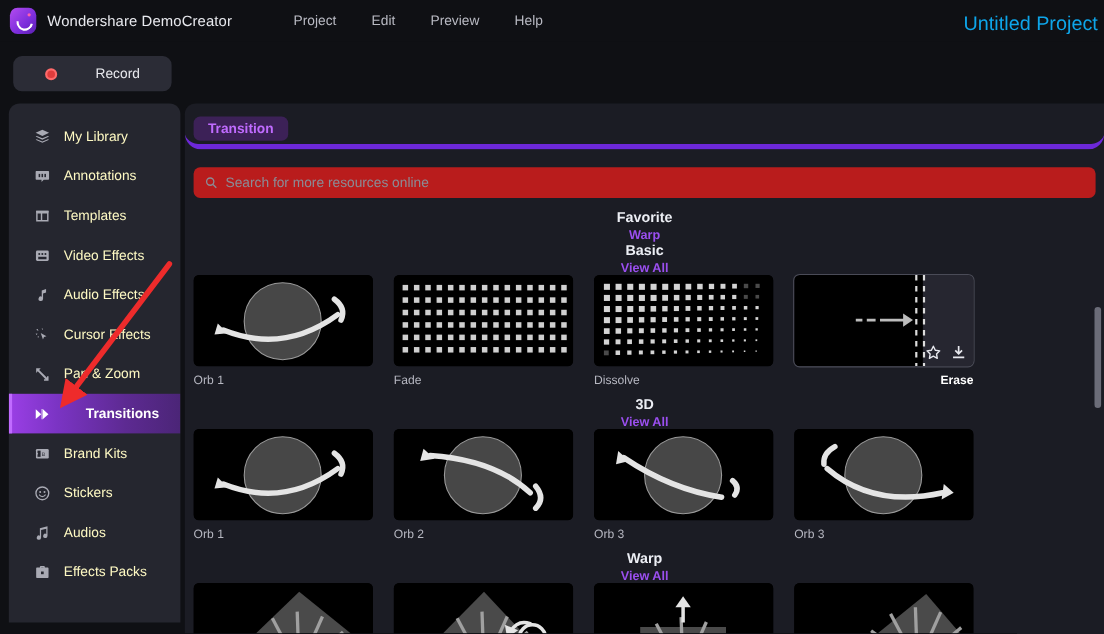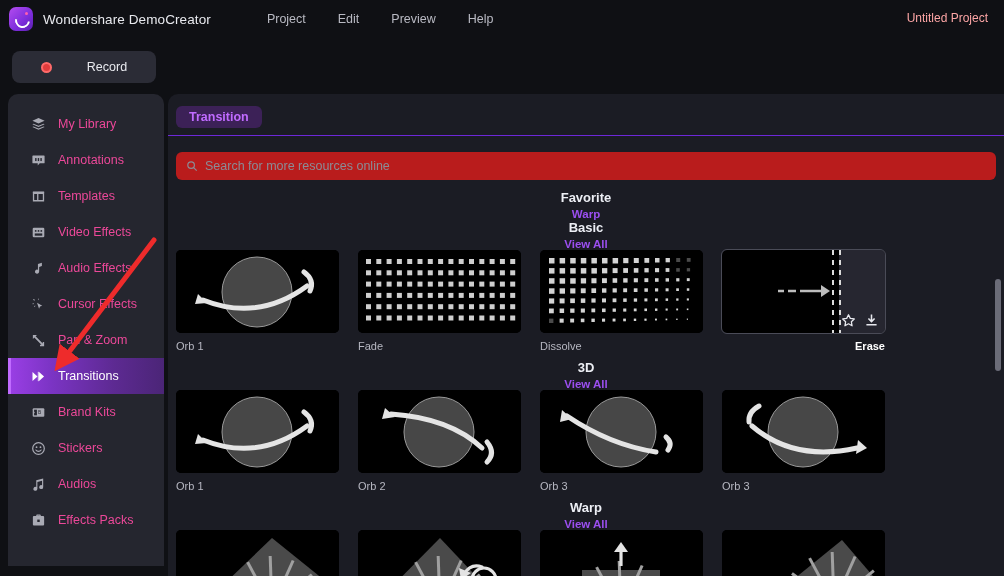--- a/index.html
+++ b/index.html
@@ -34,22 +34,22 @@
     width: 3px; height: 3px; border-radius: 50%; background: #ff5fb0;
   }
   .app-name {
     margin-left: 10px; font-size: 13.5px; color: #e8e9ee; letter-spacing: .1px;
   }
   .menus { display: flex; margin-left: 40px; gap: 0px; }
   .menu-item {
     font-size: 12.5px; color: #b9bac3; padding: 4px 16px; cursor: default;
   }
   .project-title {
-    position: absolute; right: 16px; top: 11px;
-    font-size: 12px; color: #fca5a5; white-space: nowrap;
+    position: absolute; right: 6px; top: 11px;
+    font-size: 18px; color: #0ea5e9; white-space: nowrap;
   }
 
   
   .record-btn {
     position: absolute; left: 12px; top: 51px;
     width: 144px; height: 32px; border-radius: 8px;
     background: #2b2c36;
     display: flex; align-items: center; justify-content: center;
     gap: 7px; cursor: pointer;
   }
@@ -71,42 +71,43 @@
   .side-item {
     position: relative; height: 36px;
     display: flex; align-items: center;
     padding-left: 22px; gap: 12px; cursor: pointer;
   }
   .side-item .ico {
     width: 16px; height: 16px; flex: none;
     display: flex; align-items: center; justify-content: center;
     color: #a9aab4;
   }
-  .side-item .lbl { font-size: 12.5px; color: #ec4899; white-space: nowrap; }
+  .side-item .lbl { font-size: 12.5px; color: #fef9c3; white-space: nowrap; }
   .side-item.active {
     background: linear-gradient(90deg, #9b3fe6 0%, #7b34c4 28%, #5d2a92 68%, #4b2577 100%);
   }
   .side-item.active::before {
     content: ""; position: absolute; left: 0; top: 0; bottom: 0; width: 3px;
     background: #c06bff;
   }
-  .side-item.active .lbl { color: #ffffff; font-weight: normal; }
+  .side-item.active .lbl { color: #ffffff; font-weight: bold; margin-left: 20px; }
   .side-item.active .ico { color: #ffffff; }
 
   
   .main {
     position: absolute; left: 168px; top: 94px;
     width: 836px; height: 482px;
     background: #1b1c24;
     border-radius: 10px 0 0 0;
     overflow: hidden;
   }
   .tabrow {
     position: absolute; left: 0; top: 0; width: 836px; height: 42px;
-    border-bottom: 1px solid #6d28d9;
+    border-bottom: 5px solid #6d28d9;
+    border-radius: 15px;
   }
   .tab-pill {
     position: absolute; left: 8px; top: 12px;
     padding: 4px 13px; border-radius: 6px;
     background: #3c2157; color: #c06bff;
     font-size: 12.5px; font-weight: bold; cursor: pointer;
   }
   .searchbar {
     position: absolute; left: 8px; top: 58px;
     width: 820px; height: 28px; border-radius: 6px;

